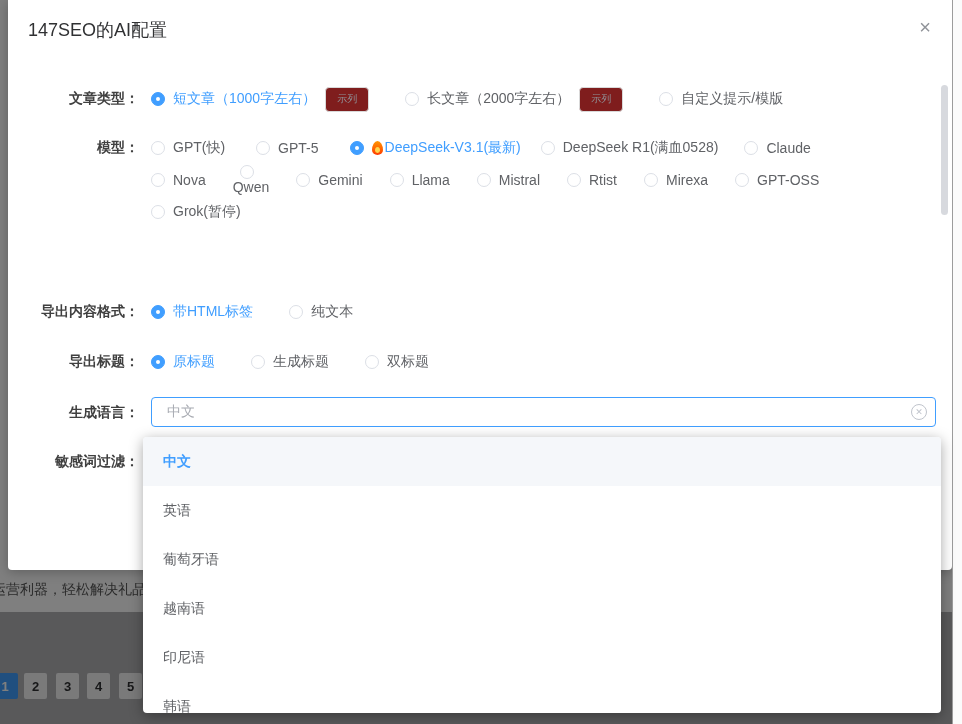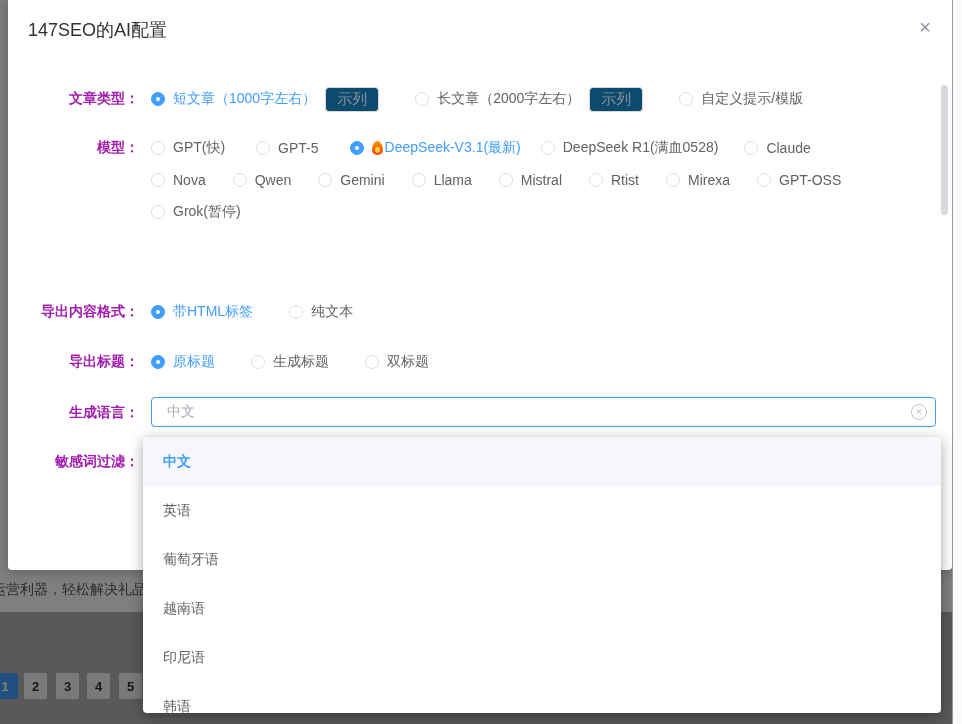--- a/index.html
+++ b/index.html
@@ -29,36 +29,36 @@
     background:#fff; border-radius:0 0 4px 4px;
     box-shadow:0 2px 12px rgba(0,0,0,0.25);
   }
   .dlg-title { position:absolute; left:20px; top:18px; font-size:18px; color:#303133; }
   .dlg-close { position:absolute; right:16px; top:16px; width:22px; height:22px;
     color:#909399; font-size:20px; line-height:22px; text-align:center; cursor:pointer; }
   .dlg-scrollthumb { position:absolute; right:4px; top:85px; width:7px; height:130px;
     background:#d7d9de; border-radius:4px; }
 
   .frow { position:absolute; left:20px; right:16px; height:22px; display:flex; align-items:center; }
-  .flabel { width:111px; text-align:right; font-size:14px; font-weight:bold; color:#a21caf;
+  .flabel { width:111px; text-align:right; font-size:14px; font-weight:bold; color:#404040;
     flex:0 0 111px; margin-right:12px; white-space:nowrap; }
 
   .opt { display:inline-flex; align-items:center; font-size:14px; color:#606266; cursor:pointer; white-space:nowrap; }
   .radio { width:14px; height:14px; border:1px solid #dcdfe6; border-radius:50%;
     background:#fff; margin-right:8px; position:relative; flex:0 0 14px; }
   .radio.checked { background:#409EFF; border-color:#409EFF; }
   .radio.checked::after { content:""; position:absolute; left:4px; top:4px; width:4px; height:4px;
     border-radius:50%; background:#fff; }
   .opt.sel .optxt { color:#409EFF; }
 
   .btn-example {
     display:inline-flex; align-items:center; justify-content:center;
     height:25px; padding:0 11px; margin-left:9px;
-    background:#0c4a6e; border:1px solid #d9d9d9; border-radius:4px;
-    font-size:15px; color:#909399; cursor:pointer;
+    background:#7f1d1d; border:1px solid #d9d9d9; border-radius:4px;
+    font-size:10px; color:#909399; cursor:pointer;
   }
 
   .flame { width:11px; height:14px; margin-right:2px; position:relative; flex:0 0 11px;
     background:linear-gradient(#ff9500,#ff3b00);
     border-radius:50% 50% 50% 50% / 65% 65% 35% 35%; }
   .flame::after { content:""; position:absolute; left:3px; top:6px; width:5px; height:6px;
     background:#ffd54d; border-radius:50% 50% 50% 50% / 60% 60% 40% 40%; }
 
   .lang-row { position:absolute; left:20px; right:16px; top:397px; height:30px; display:flex; align-items:flex-end; }
   .lang-input-wrap { position:relative; flex:1; height:30px; }
@@ -144,21 +144,21 @@
       <span class="optxt">Claude</span>
     </span>
   </div>
 
   <div class="frow" style="top:169px;">
     <div class="flabel"></div>
     <span class="opt" style="margin-right:27px;">
       <span class="radio"></span>
       <span class="optxt">Nova</span>
     </span>
-    <span class="opt" style="margin-right:27px;">
+    <span class="opt" style="margin-right:27px;flex-direction:column;">
       <span class="radio"></span>
       <span class="optxt">Qwen</span>
     </span>
     <span class="opt" style="margin-right:27px;">
       <span class="radio"></span>
       <span class="optxt">Gemini</span>
     </span>
     <span class="opt" style="margin-right:27px;">
       <span class="radio"></span>
       <span class="optxt">Llama</span>

